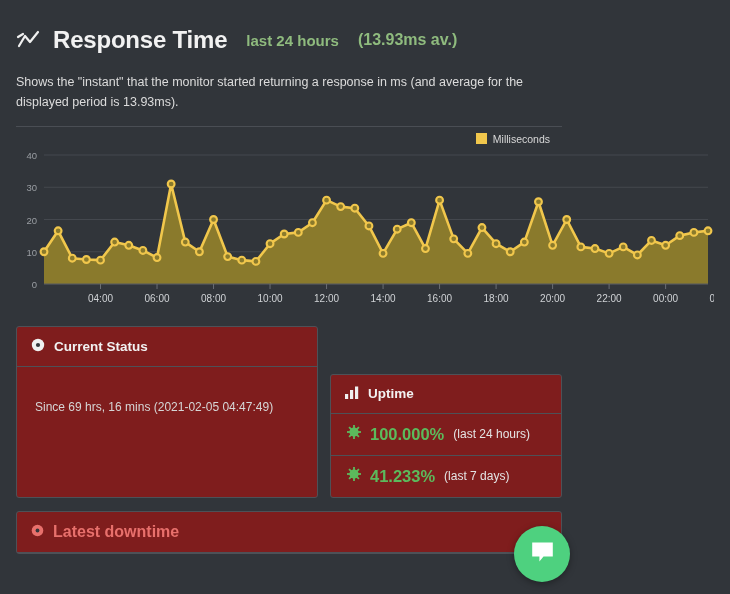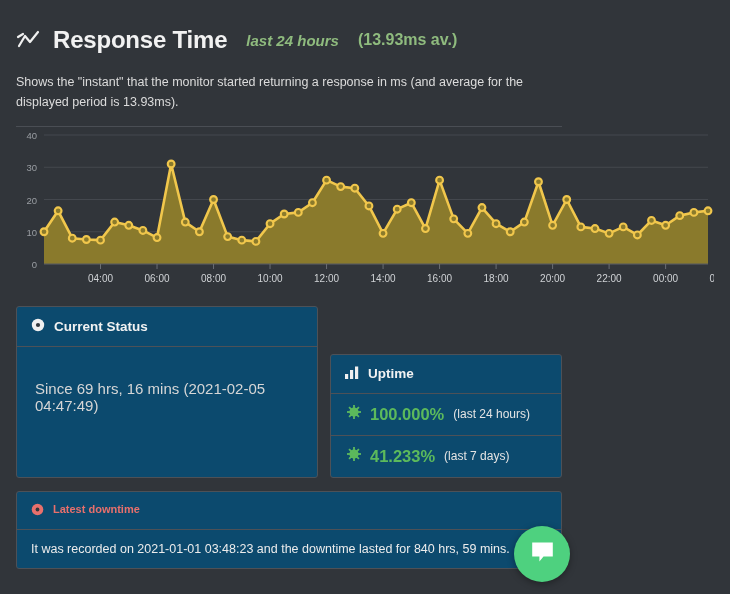--- a/index.html
+++ b/index.html
@@ -14,21 +14,21 @@
   }
   .page { width: 578px; height: 594px; position: relative; padding: 0 16px; }
 
   
   .header { display: flex; align-items: center; padding-top: 26px; gap: 11px; }
   .header-icon { width: 26px; height: 26px; flex: 0 0 26px; display: block; }
   .header-title {
     font-size: 24px; font-weight: bold; color: #f2f2f2; letter-spacing: -0.2px;
   }
   .header-sub {
-    font-size: 15px; font-weight: bold; color: #8fbb7e; margin-left: 8px; font-style: italic;
+    font-size: 15px; font-weight: bold; color: #8fbb7e; margin-left: 8px;
   }
   .header-avg {
     font-size: 16px; font-weight: bold; color: #8fbb7e; margin-left: 8px;
   }
 
   .desc {
     margin-top: 18px;
     font-size: 12.5px;
     line-height: 1.62;
     color: #dcdcdc;
@@ -41,57 +41,57 @@
   .legend { display: flex; justify-content: flex-end; align-items: center;
             gap: 6px; padding: 6px 12px 2px 0; }
   .legend-swatch { width: 11px; height: 11px; background: #f1c74c; display: block; }
   .legend-label { font-size: 10.5px; color: #d8d8d8; }
   .chart-canvas { position: relative; width: 698px; height: 165px; }
   .chart-canvas svg { display: block; }
 
   
   .panels { display: flex; gap: 12px; margin-top: 14px; }
   .panel {
-    background: #0c4a6e;
+    background: #7f1d1d;
     border: 1px solid #4d5157;
     border-radius: 3px;
   }
   .panel-left  { width: 388px; }
   .panel-right { width: 298px; margin-top: 48px; }
   .panel-head {
     display: flex; align-items: center; gap: 9px;
     padding: 11px 14px;
     border-bottom: 1px solid #4d5157;
     font-size: 13.5px; font-weight: bold; color: #f2f2f2;
   }
   .panel-head .ic { flex: 0 0 auto; display: block; }
 
   .status-body { padding: 18px 18px 16px 18px; }
   .status-row { display: flex; align-items: center; gap: 13px; }
   .status-dot { flex: 0 0 auto; display: block; }
   .status-word { font-size: 31px; font-weight: bold; color: #59b859; line-height: 1; }
-  .status-since { margin-top: 15px; font-size: 15px; color: #d6d6d6; }
+  .status-since { margin-top: 15px; font-size: 12px; color: #d6d6d6; }
 
   .uptime-row {
     display: flex; align-items: center; gap: 9px;
     padding: 11px 16px;
     border-bottom: 1px solid #4d5157;
   }
   .uptime-row:last-child { border-bottom: none; }
   .uptime-star { flex: 0 0 auto; display: block; }
   .uptime-pct { font-size: 16.5px; font-weight: bold; color: #5cba5c; }
   .uptime-period { font-size: 12px; color: #e4e4e4; }
 
   
   .downtime { margin-top: 13px; }
   .downtime-head {
     display: flex; gap: 9px;
     padding: 11px 14px;
     border-bottom: 1px solid #4d5157;
-    font-size: 11px; font-weight: bold; color: #e8706c;
+    font-size: 16px; font-weight: bold; color: #e8706c;
   }
   .downtime-body { padding: 12px 14px; font-size: 12.5px; color: #ececec; }
 
   
   .chat-fab {
     position: absolute; right: 8px; bottom: 12px;
     width: 56px; height: 56px; border-radius: 50%;
     background: #4ed17f;
     display: flex; align-items: center; justify-content: center;
     cursor: pointer;
@@ -112,20 +112,24 @@
     </span>
     <span class="header-title">Response Time</span>
     <span class="header-sub">last 24 hours</span>
     <span class="header-avg">(13.93ms av.)</span>
   </div>
 
   <div class="desc">Shows the "instant" that the monitor started returning a response in ms (and average for the displayed period is 13.93ms).</div>
 
   <div class="chart-block">
     <div class="chart-rule"></div>
+    <div class="legend">
+      <span class="legend-swatch"></span>
+      <span class="legend-label">Milliseconds</span>
+    </div>
     <div class="chart-canvas">
       <svg id="chart-svg" width="698" height="165" viewBox="0 0 698 165">
           <line x1="28" y1="137" x2="692" y2="137" stroke="#44484e" stroke-width="1"></line>
           <text x="21" y="141" text-anchor="end" font-size="9.5" fill="#9a9ea3" font-family="&quot;Liberation Sans&quot;, sans-serif">0</text>
           <line x1="28" y1="104.75" x2="692" y2="104.75" stroke="#44484e" stroke-width="1"></line>
           <text x="21" y="108.75" text-anchor="end" font-size="9.5" fill="#9a9ea3" font-family="&quot;Liberation Sans&quot;, sans-serif">10</text>
           <line x1="28" y1="72.5" x2="692" y2="72.5" stroke="#44484e" stroke-width="1"></line>
           <text x="21" y="76.5" text-anchor="end" font-size="9.5" fill="#9a9ea3" font-family="&quot;Liberation Sans&quot;, sans-serif">20</text>
           <line x1="28" y1="40.25" x2="692" y2="40.25" stroke="#44484e" stroke-width="1"></line>
           <text x="21" y="44.25" text-anchor="end" font-size="9.5" fill="#9a9ea3" font-family="&quot;Liberation Sans&quot;, sans-serif">30</text>
@@ -277,21 +281,20 @@
   <div class="panel downtime">
     <div class="downtime-head">
       <span class="ic">
         <svg width="13" height="13" viewBox="0 0 13 13">
           <circle cx="6.5" cy="6.5" r="5.8" fill="#e8706c"></circle>
           <circle cx="6.5" cy="6.5" r="1.9" fill="#33373c"></circle>
         </svg>
       </span>
       <span>Latest downtime</span>
     </div>
-    <div class="downtime-body">It was recorded on 2021-01-01 03:48:23 and the downtime lasted for 840 hrs, 59 mins.</div>
   </div>
 
   <div class="chat-fab">
     <span>
       <svg width="27" height="27" viewBox="0 0 27 27">
         <path d="M3.2 3.4 h20.6 v14.1 h-9.3 l-4.1 5.1 v-5.1 h-7.2 z" fill="#ffffff"></path>
       </svg>
     </span>
   </div>
 

